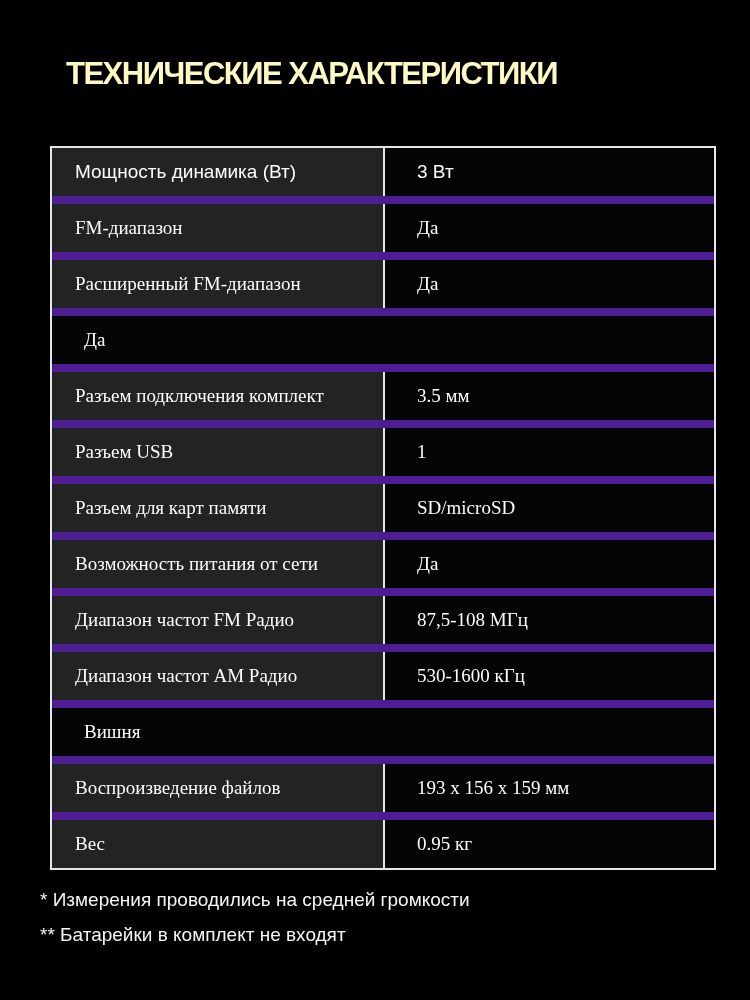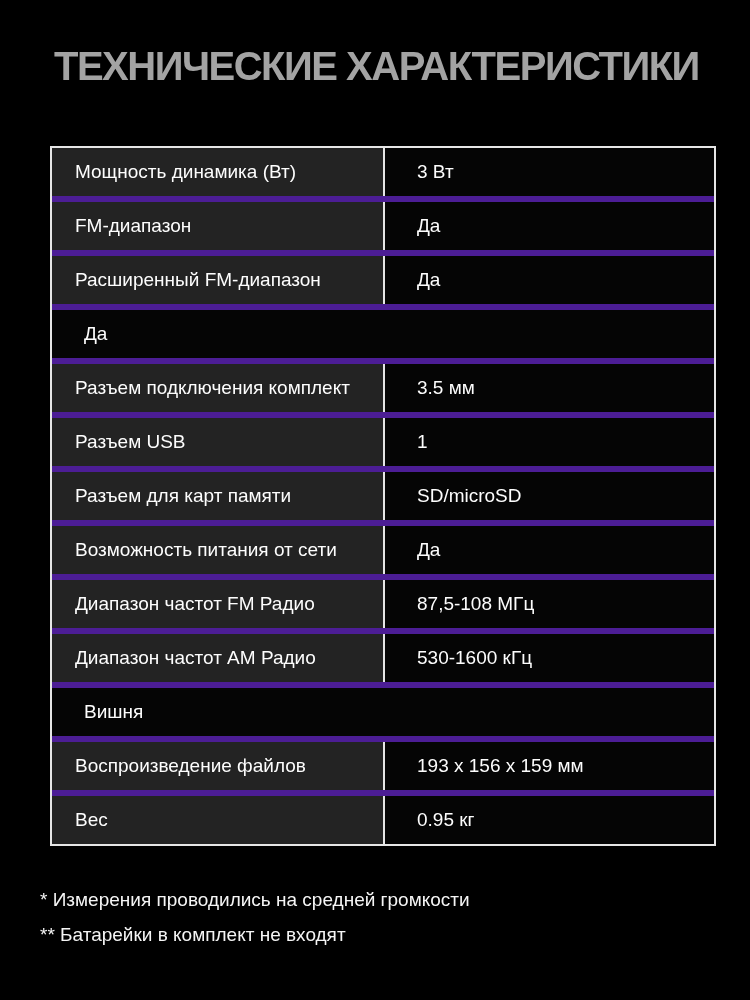--- a/index.html
+++ b/index.html
@@ -13,43 +13,44 @@
     height: 1000px;
     background: #000;
     overflow: hidden;
     font-family: "Liberation Sans", sans-serif;
     color: #fff;
   }
   .page-title {
     position: absolute;
     left: 54px;
     top: 46px;
-    margin: 0;
-    font-size: 40px;
+    margin: 12px;
+    font-size: 31px;
     font-weight: bold;
     letter-spacing: -1.5px;
     line-height: 1;
-    color: #a3a3a3;
+    color: #fef9c3;
     white-space: nowrap;
   }
   .spec-table {
     position: absolute;
     left: 42px;
     top: 146px;
     width: 666px;
     border: 2px solid #e6e6e6;
     box-sizing: border-box;
     margin-left: 8px;
   }
   .spec-row {
     display: flex;
     height: 48px;
   }
   .spec-row + .spec-row {
-    border-top: 6px solid #4c1d95;
+    border-top: 8px solid #4c1d95;
+    font-family: Liberation Serif, serif;
   }
   .cell {
     display: flex;
     align-items: center;
     box-sizing: border-box;
     font-size: 19px;
     line-height: 1.2;
     color: #fdfdfd;
     white-space: nowrap;
     overflow: hidden;

